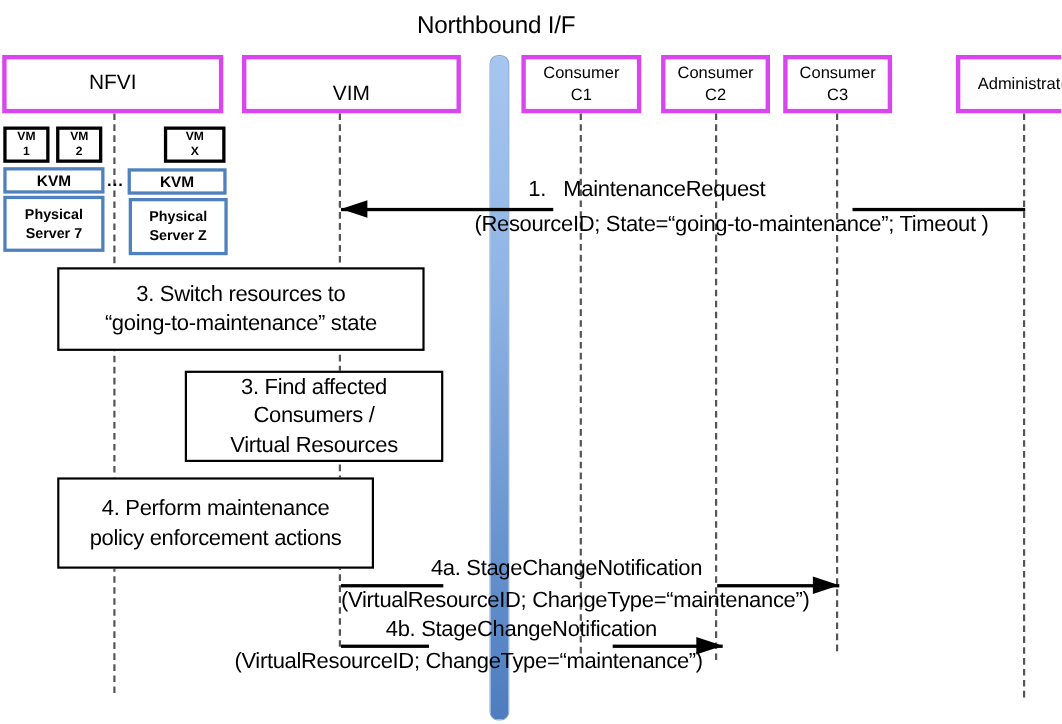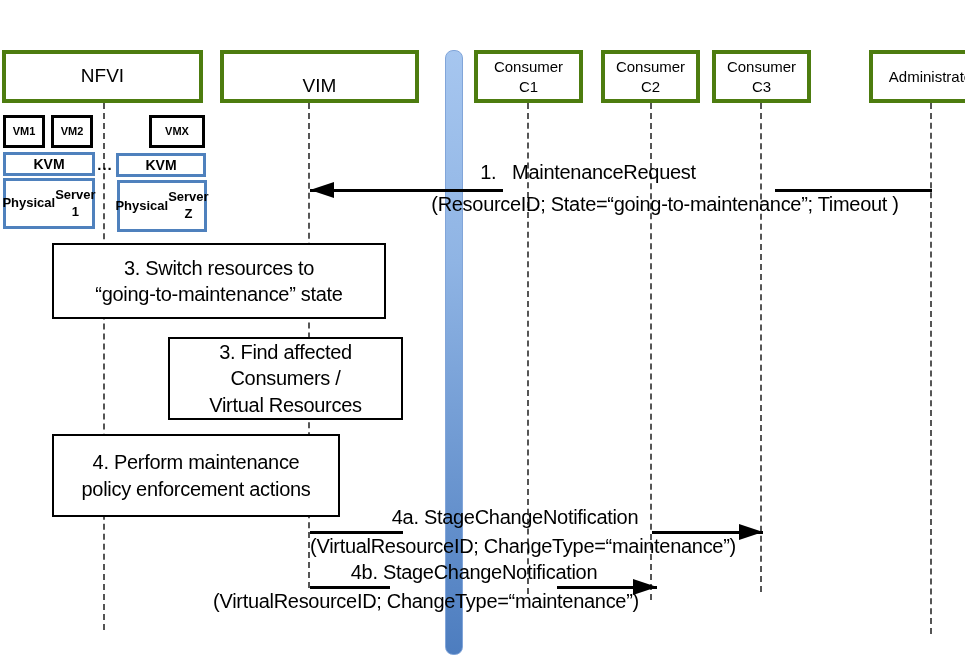--- a/index.html
+++ b/index.html
@@ -5,29 +5,29 @@
   html,body{margin:0;padding:0;background:#ffffff;}
   .canvas{
     position:relative;width:965px;height:658px;background:#ffffff;
     font-family:"Liberation Sans",sans-serif;color:#000;overflow:hidden;
   }
   .title{
     position:absolute;transform:translateX(-50%);
     font-size:22px;letter-spacing:-0.2px;white-space:nowrap;z-index:6;
   }
   .actor{
-    position:absolute;box-sizing:border-box;background:#fff;border:4px solid #4d7c0f;
+    position:absolute;box-sizing:border-box;background:#fff;border:4px solid #d946ef;
     display:flex;flex-direction:column;align-items:center;justify-content:center;
     text-align:center;z-index:5;line-height:1.3;
   }
   .actor.big{font-size:19px;}
   .actor.small{font-size:15px;}
   .subbox{
     position:absolute;box-sizing:border-box;background:#fff;border:3px solid #000;
-    display:flex;align-items:center;justify-content:center;
+    display:flex;flex-direction:column;align-items:center;justify-content:center;
     text-align:center;z-index:5;font-weight:600;
   }
   .subbox.vm{font-size:11px;line-height:1.25;}
   .subbox.blue{border-color:#4F81BD;}
   .subbox.kvm{font-size:14px;}
   .subbox.ps{font-size:13px;line-height:1.3;}
   .dots{position:absolute;font-size:15px;font-weight:700;z-index:5;letter-spacing:1px;}
   .bar{
     position:absolute;left:445px;top:50px;width:18px;height:605px;z-index:2;
     border-radius:8px;border:1px solid #81A5D9;box-sizing:border-box;
@@ -53,20 +53,21 @@
   .msg-label{
     position:absolute;transform:translateX(-50%);white-space:nowrap;
     font-size:20px;letter-spacing:-0.3px;z-index:4;
   }
 </style>
 </head>
 <body>
 
 <div class="canvas">
 
+  <div class="title" style="left:451px;top:10px;">Northbound I/F</div>
 
   <div class="bar"></div>
 
   <div class="lifeline" style="left:103px;top:103px;height:527px;"></div>
   <div class="lifeline" style="left:308px;top:103px;height:485px;"></div>
   <div class="lifeline" style="left:527px;top:103px;height:491px;"></div>
   <div class="lifeline" style="left:650px;top:103px;height:497px;"></div>
   <div class="lifeline" style="left:760px;top:103px;height:489px;"></div>
   <div class="lifeline" style="left:930px;top:103px;height:531px;"></div>
 
@@ -106,21 +107,21 @@
   </div>
   <div class="subbox blue kvm" style="left:3px;top:152px;width:92px;height:24px;">
     <span>KVM</span>
   </div>
   <div class="dots" style="left:95px;top:156px;width:20px;text-align:center;">...</div>
   <div class="subbox blue kvm" style="left:116px;top:153px;width:90px;height:24px;">
     <span>KVM</span>
   </div>
   <div class="subbox blue ps" style="left:3px;top:178px;width:92px;height:51px;">
     <span>Physical</span>
-    <span>Server 1</span>
+    <span>Server 7</span>
   </div>
   <div class="subbox blue ps" style="left:117px;top:180px;width:90px;height:52px;">
     <span>Physical</span>
     <span>Server Z</span>
   </div>
 
   <div class="activity" style="left:52px;top:243px;width:334px;height:76px;">
     <span>3. Switch resources to</span>
     <span>“going-to-maintenance” state</span>
   </div>

